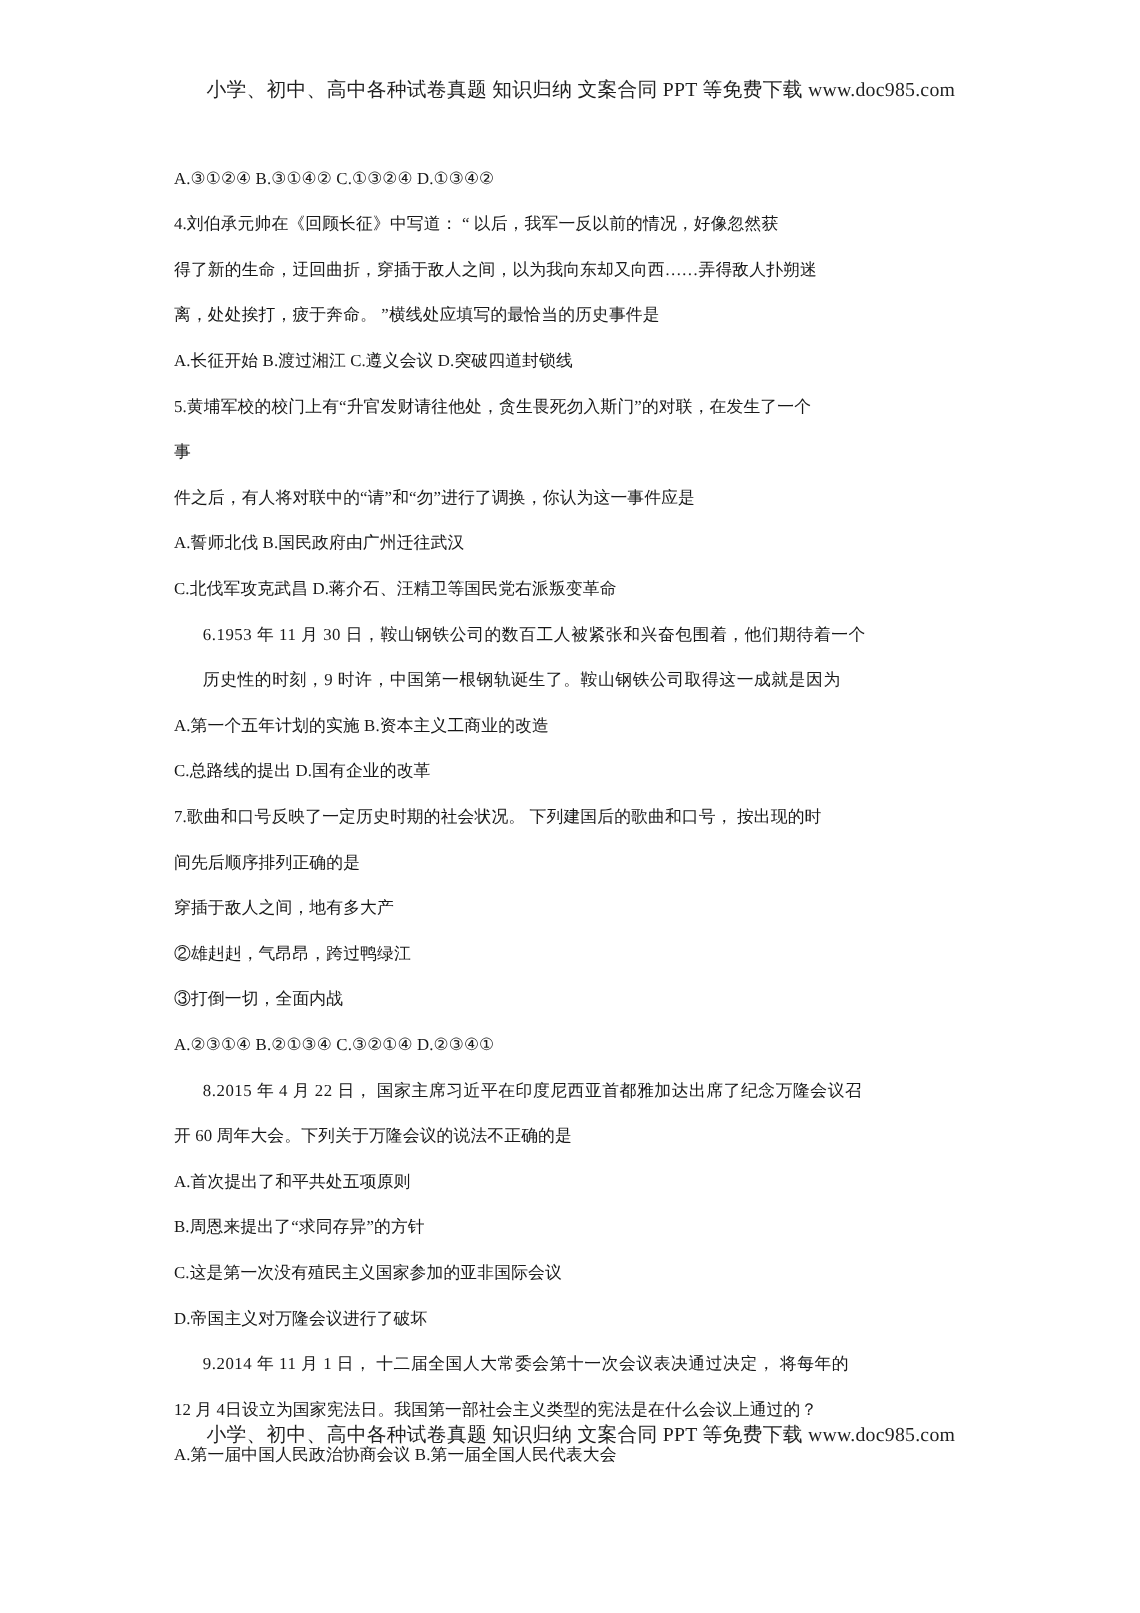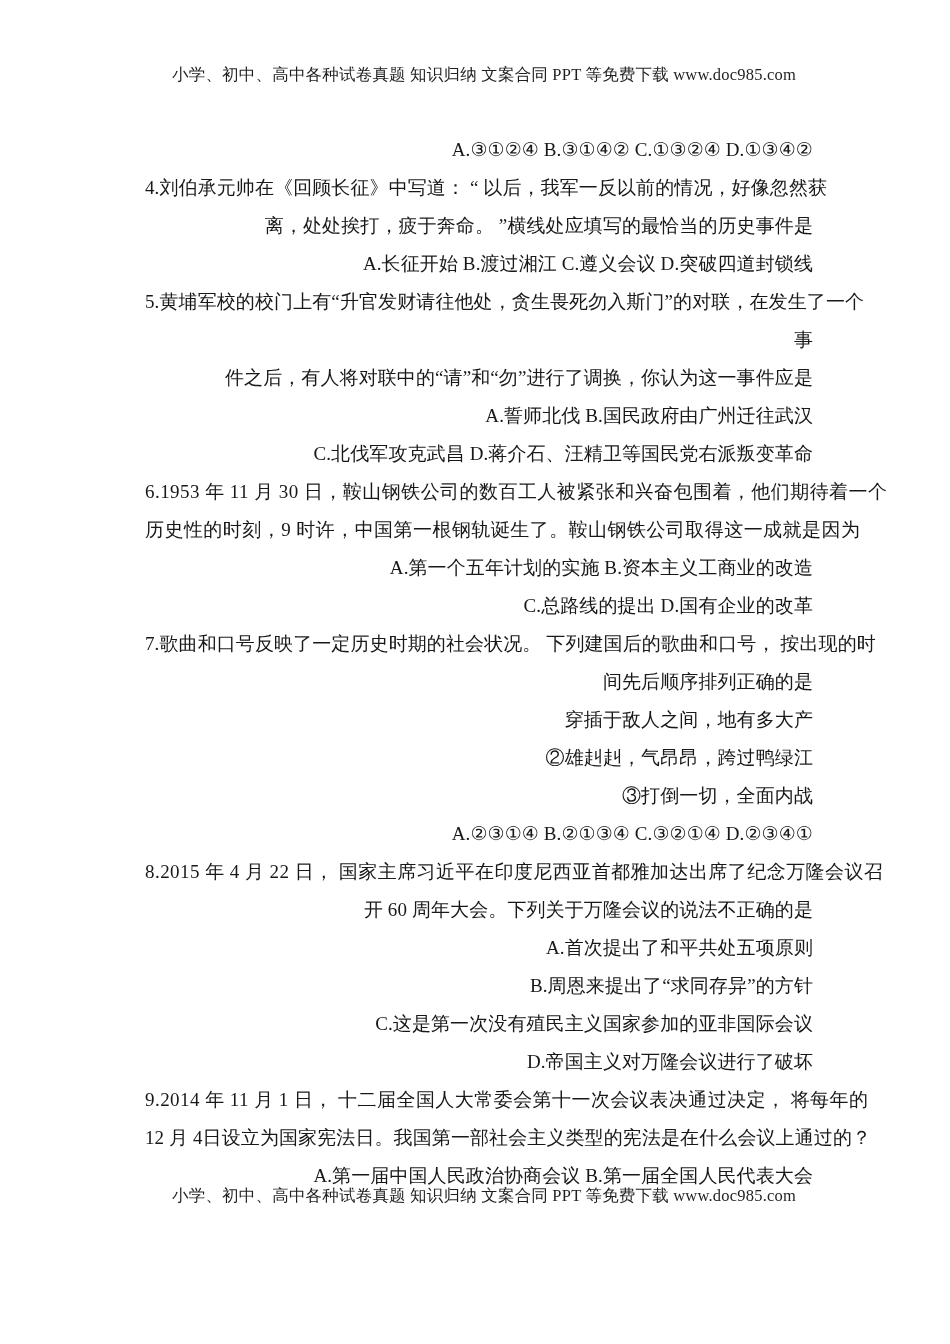--- a/index.html
+++ b/index.html
@@ -39,43 +39,44 @@
     color: #1f1f1f;
     white-space: nowrap;
   }
   .body-block {
     position: absolute;
     left: 145px;
     top: 131px;
     width: 668px;
   }
   .line {
-    font-size: 19px;
+    font-size: 14px;
     line-height: 38px;
     height: 38px;
     white-space: nowrap;
     color: #181818;
     letter-spacing: 0.1px;
-    text-align: right;
   }
   
   .line.loose {
     letter-spacing: 0.45px;
+    margin-left: 24px;
   }
 </style>
 </head>
 <body>
 
 <div class="page">
 
   <div class="running-head">小学、初中、高中各种试卷真题 知识归纳 文案合同 PPT 等免费下载  www.doc985.com</div>
 
   <div class="body-block">
     <div class="line">A.③①②④  B.③①④②  C.①③②④  D.①③④②</div>
     <div class="line">4.刘伯承元帅在《回顾长征》中写道： “ 以后，我军一反以前的情况，好像忽然获</div>
+    <div class="line">得了新的生命，迂回曲折，穿插于敌人之间，以为我向东却又向西……弄得敌人扑朔迷</div>
     <div class="line">离，处处挨打，疲于奔命。 ”横线处应填写的最恰当的历史事件是</div>
     <div class="line">A.长征开始  B.渡过湘江  C.遵义会议  D.突破四道封锁线</div>
     <div class="line">5.黄埔军校的校门上有“升官发财请往他处，贪生畏死勿入斯门”的对联，在发生了一个</div>
     <div class="line">事</div>
     <div class="line">件之后，有人将对联中的“请”和“勿”进行了调换，你认为这一事件应是</div>
     <div class="line">A.誓师北伐  B.国民政府由广州迁往武汉</div>
     <div class="line">C.北伐军攻克武昌  D.蒋介石、汪精卫等国民党右派叛变革命</div>
     <div class="line loose">6.1953 年 11 月 30 日，鞍山钢铁公司的数百工人被紧张和兴奋包围着，他们期待着一个</div>
     <div class="line loose">历史性的时刻，9 时许，中国第一根钢轨诞生了。鞍山钢铁公司取得这一成就是因为</div>
     <div class="line">A.第一个五年计划的实施  B.资本主义工商业的改造</div>

